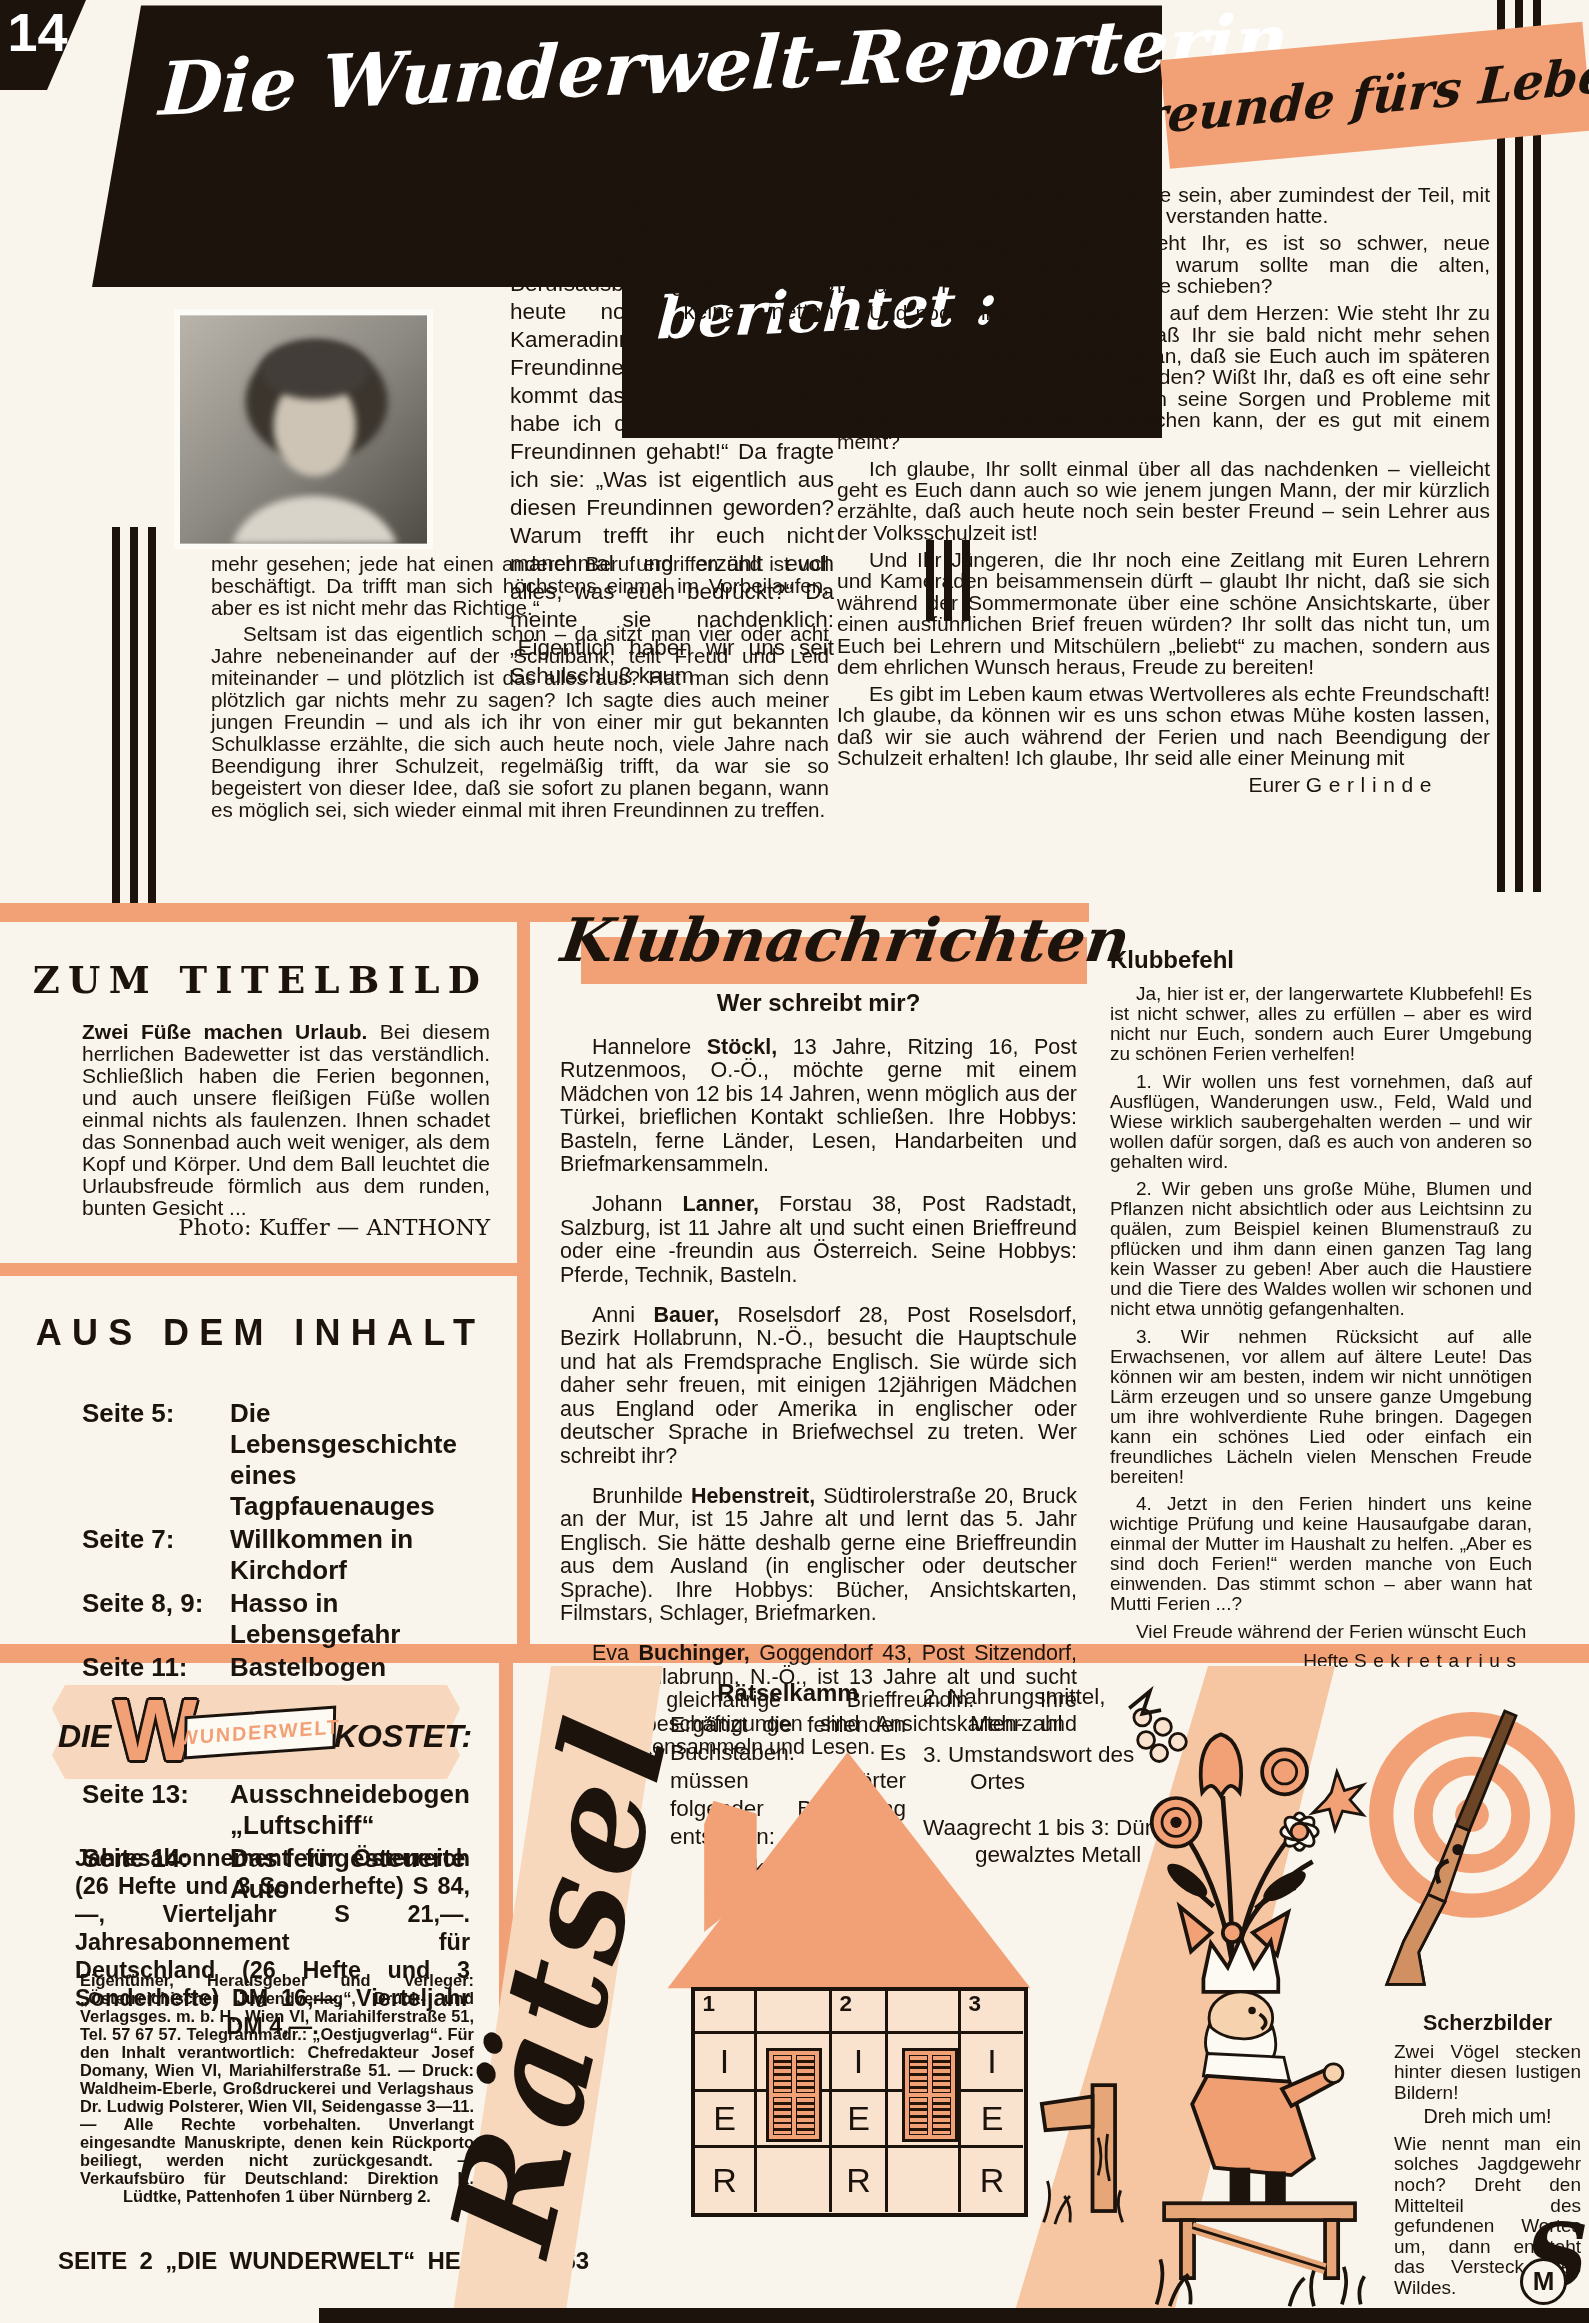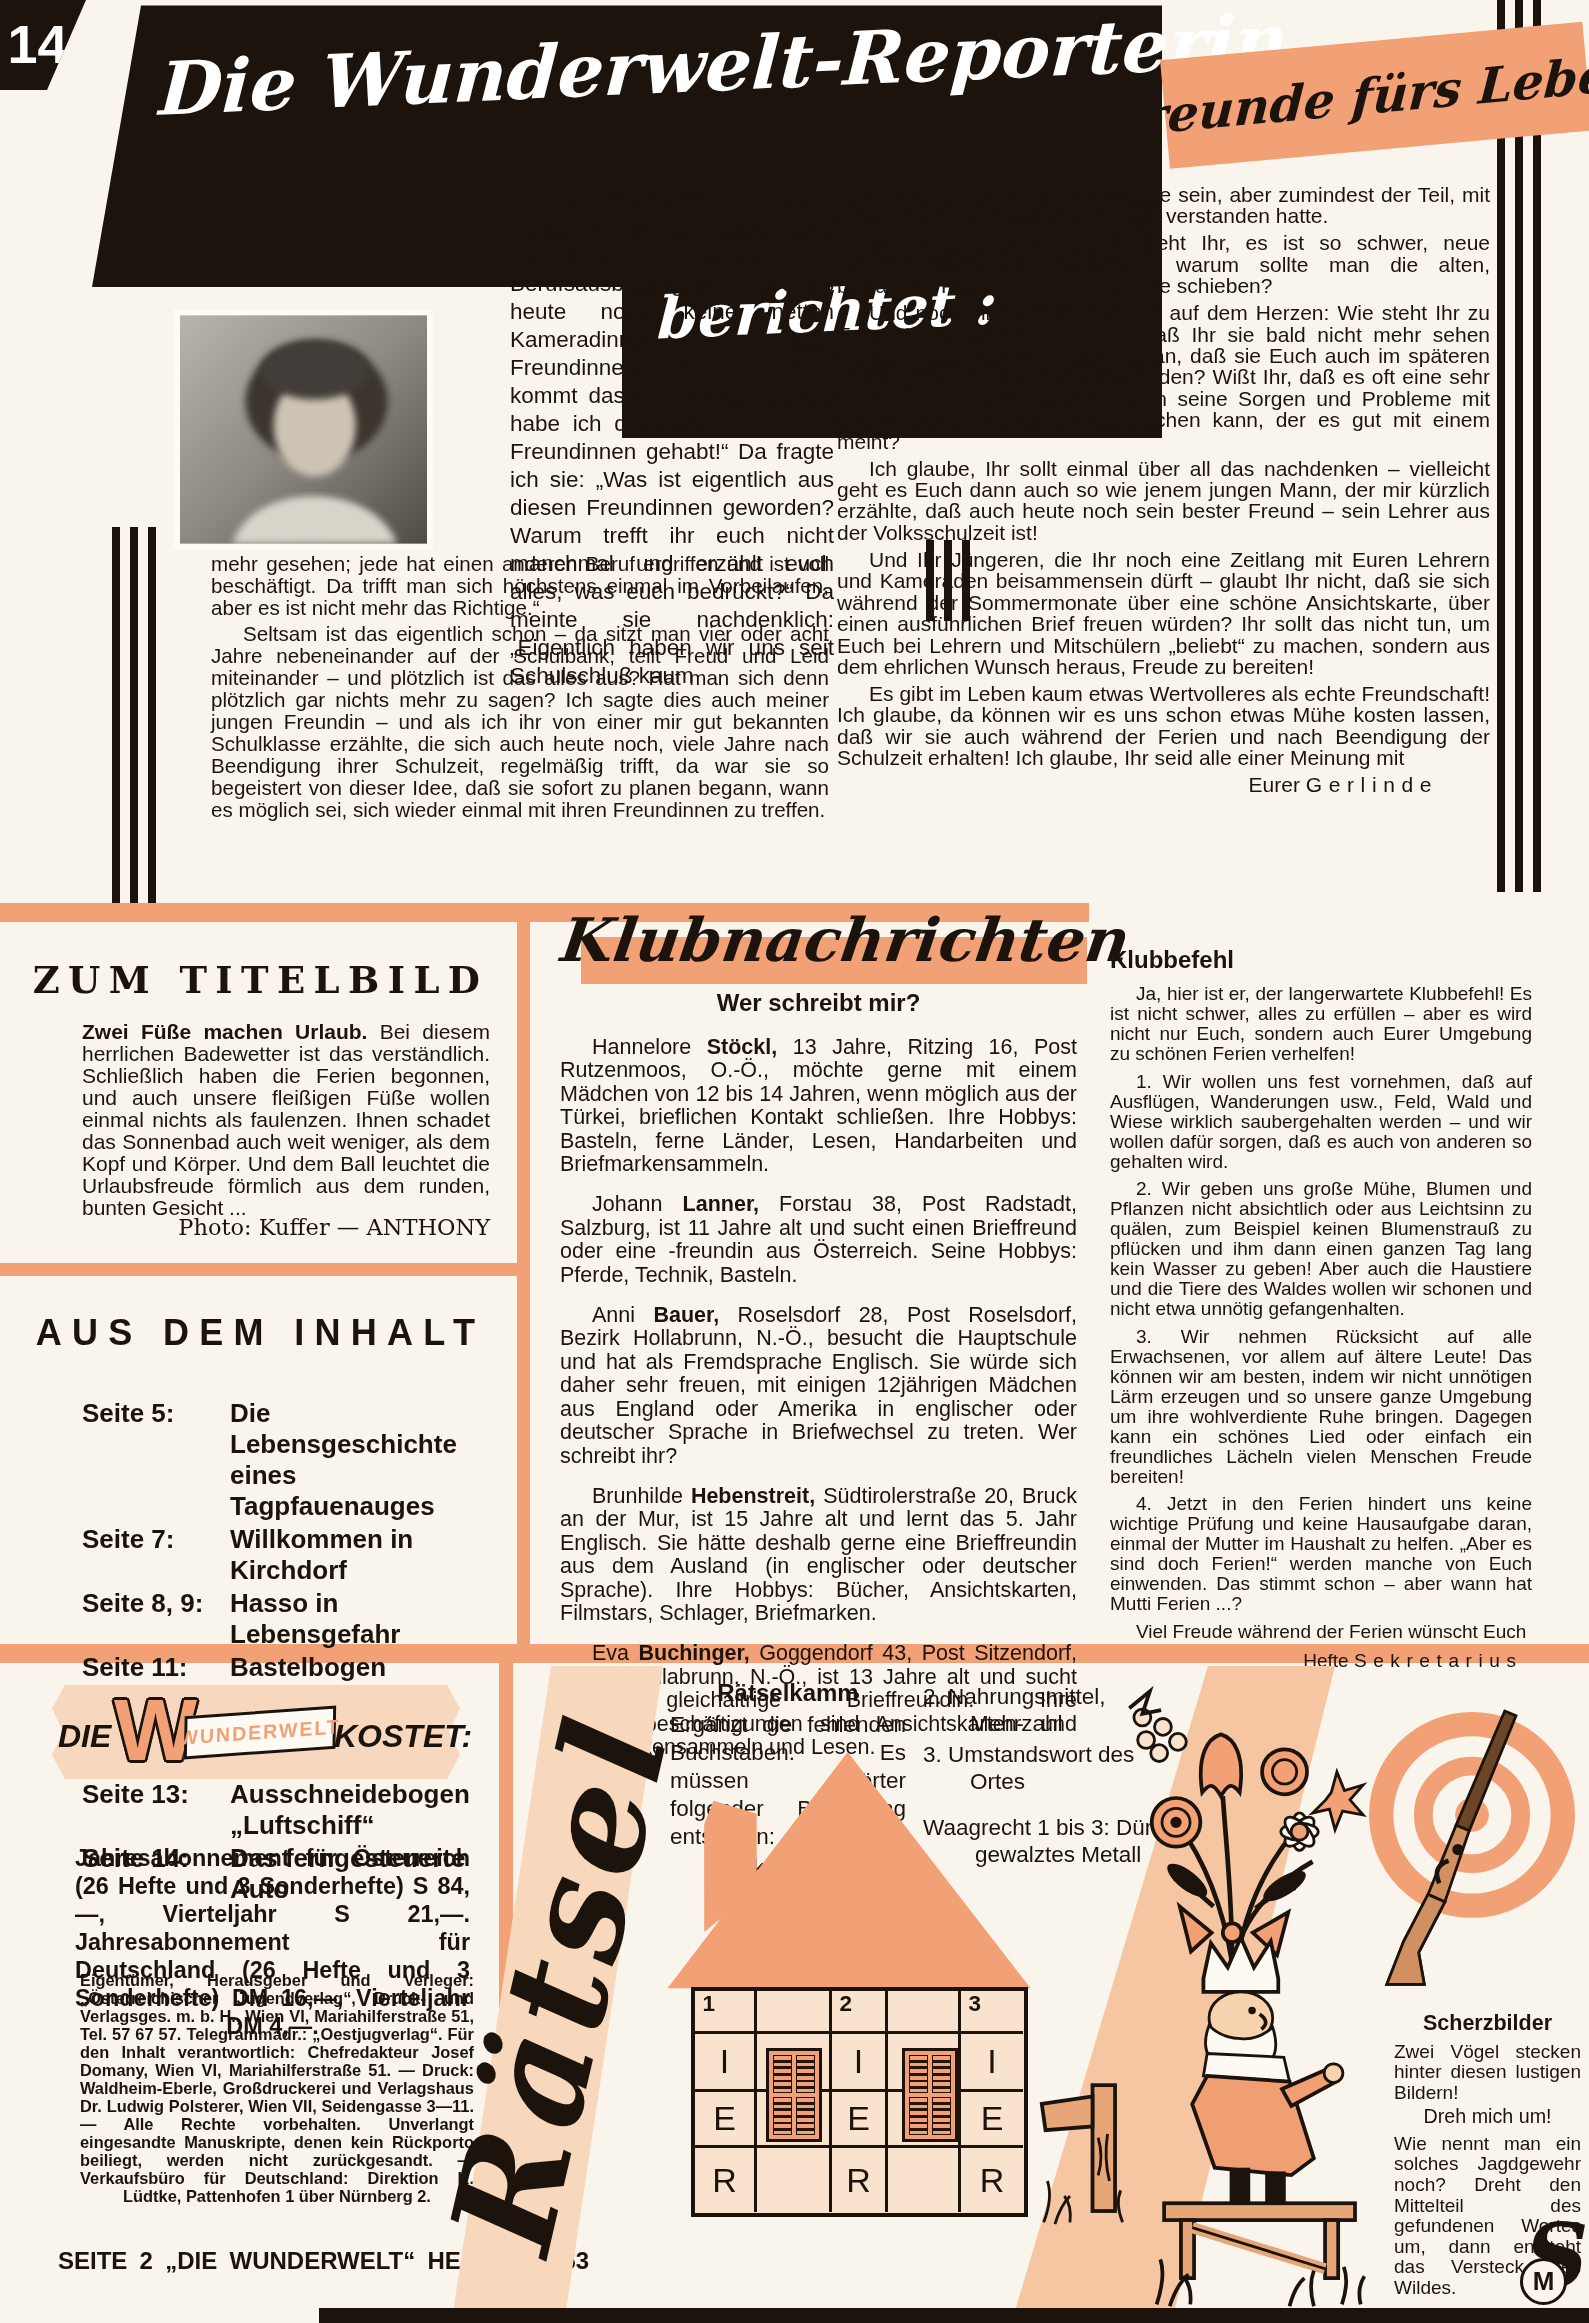--- a/index.html
+++ b/index.html
@@ -10,21 +10,21 @@
   .acc{background:#f2a176;}
   p{margin:0;}
   .just{text-align:justify;}
   .ind{text-indent:32px;}
   .script{font-family:"DejaVu Serif",serif;font-style:italic;font-weight:bold;}
   
   .banner-black{left:0;top:0;width:1589px;height:450px;background:#1b130c;
     clip-path:polygon(141px 5.6px,1162px 5.6px,1162px 438px,622px 438px,622px 287px,92px 287px);}
   .corner14{left:0;top:0;width:86px;height:90px;background:#1b130c;
     clip-path:polygon(0 0,86px 0,47px 90px,0 90px);color:#fff;font-weight:bold;
-    font-size:54px;padding-top:13px;padding-left:7.5px;box-sizing:border-box;}
+    font-size:54px;padding-top:1px;padding-left:7.5px;box-sizing:border-box;}
   .script1{left:159px;top:24px;width:993px;text-align:center;font-size:73px;color:#fff;
     transform:rotate(-2.5deg) skewX(-6deg);white-space:nowrap;}
   .script2{left:645px;top:277px;width:365px;text-align:center;font-size:58px;color:#fff;
     transform:rotate(-2.5deg) skewX(-6deg);white-space:nowrap;}
   .freunde{left:1165px;top:60px;width:424px;height:109px;background:#f2a176;
     transform:rotate(-5.2deg);transform-origin:0 50%;display:flex;align-items:center;justify-content:center;z-index:3;}
   .freunde span{font-size:49px;transform:skewX(-9deg);white-space:nowrap;}
   .bars{display:flex;gap:9.4px;}
   .bar{width:8.4px;height:100%;background:#1b130c;}
   

